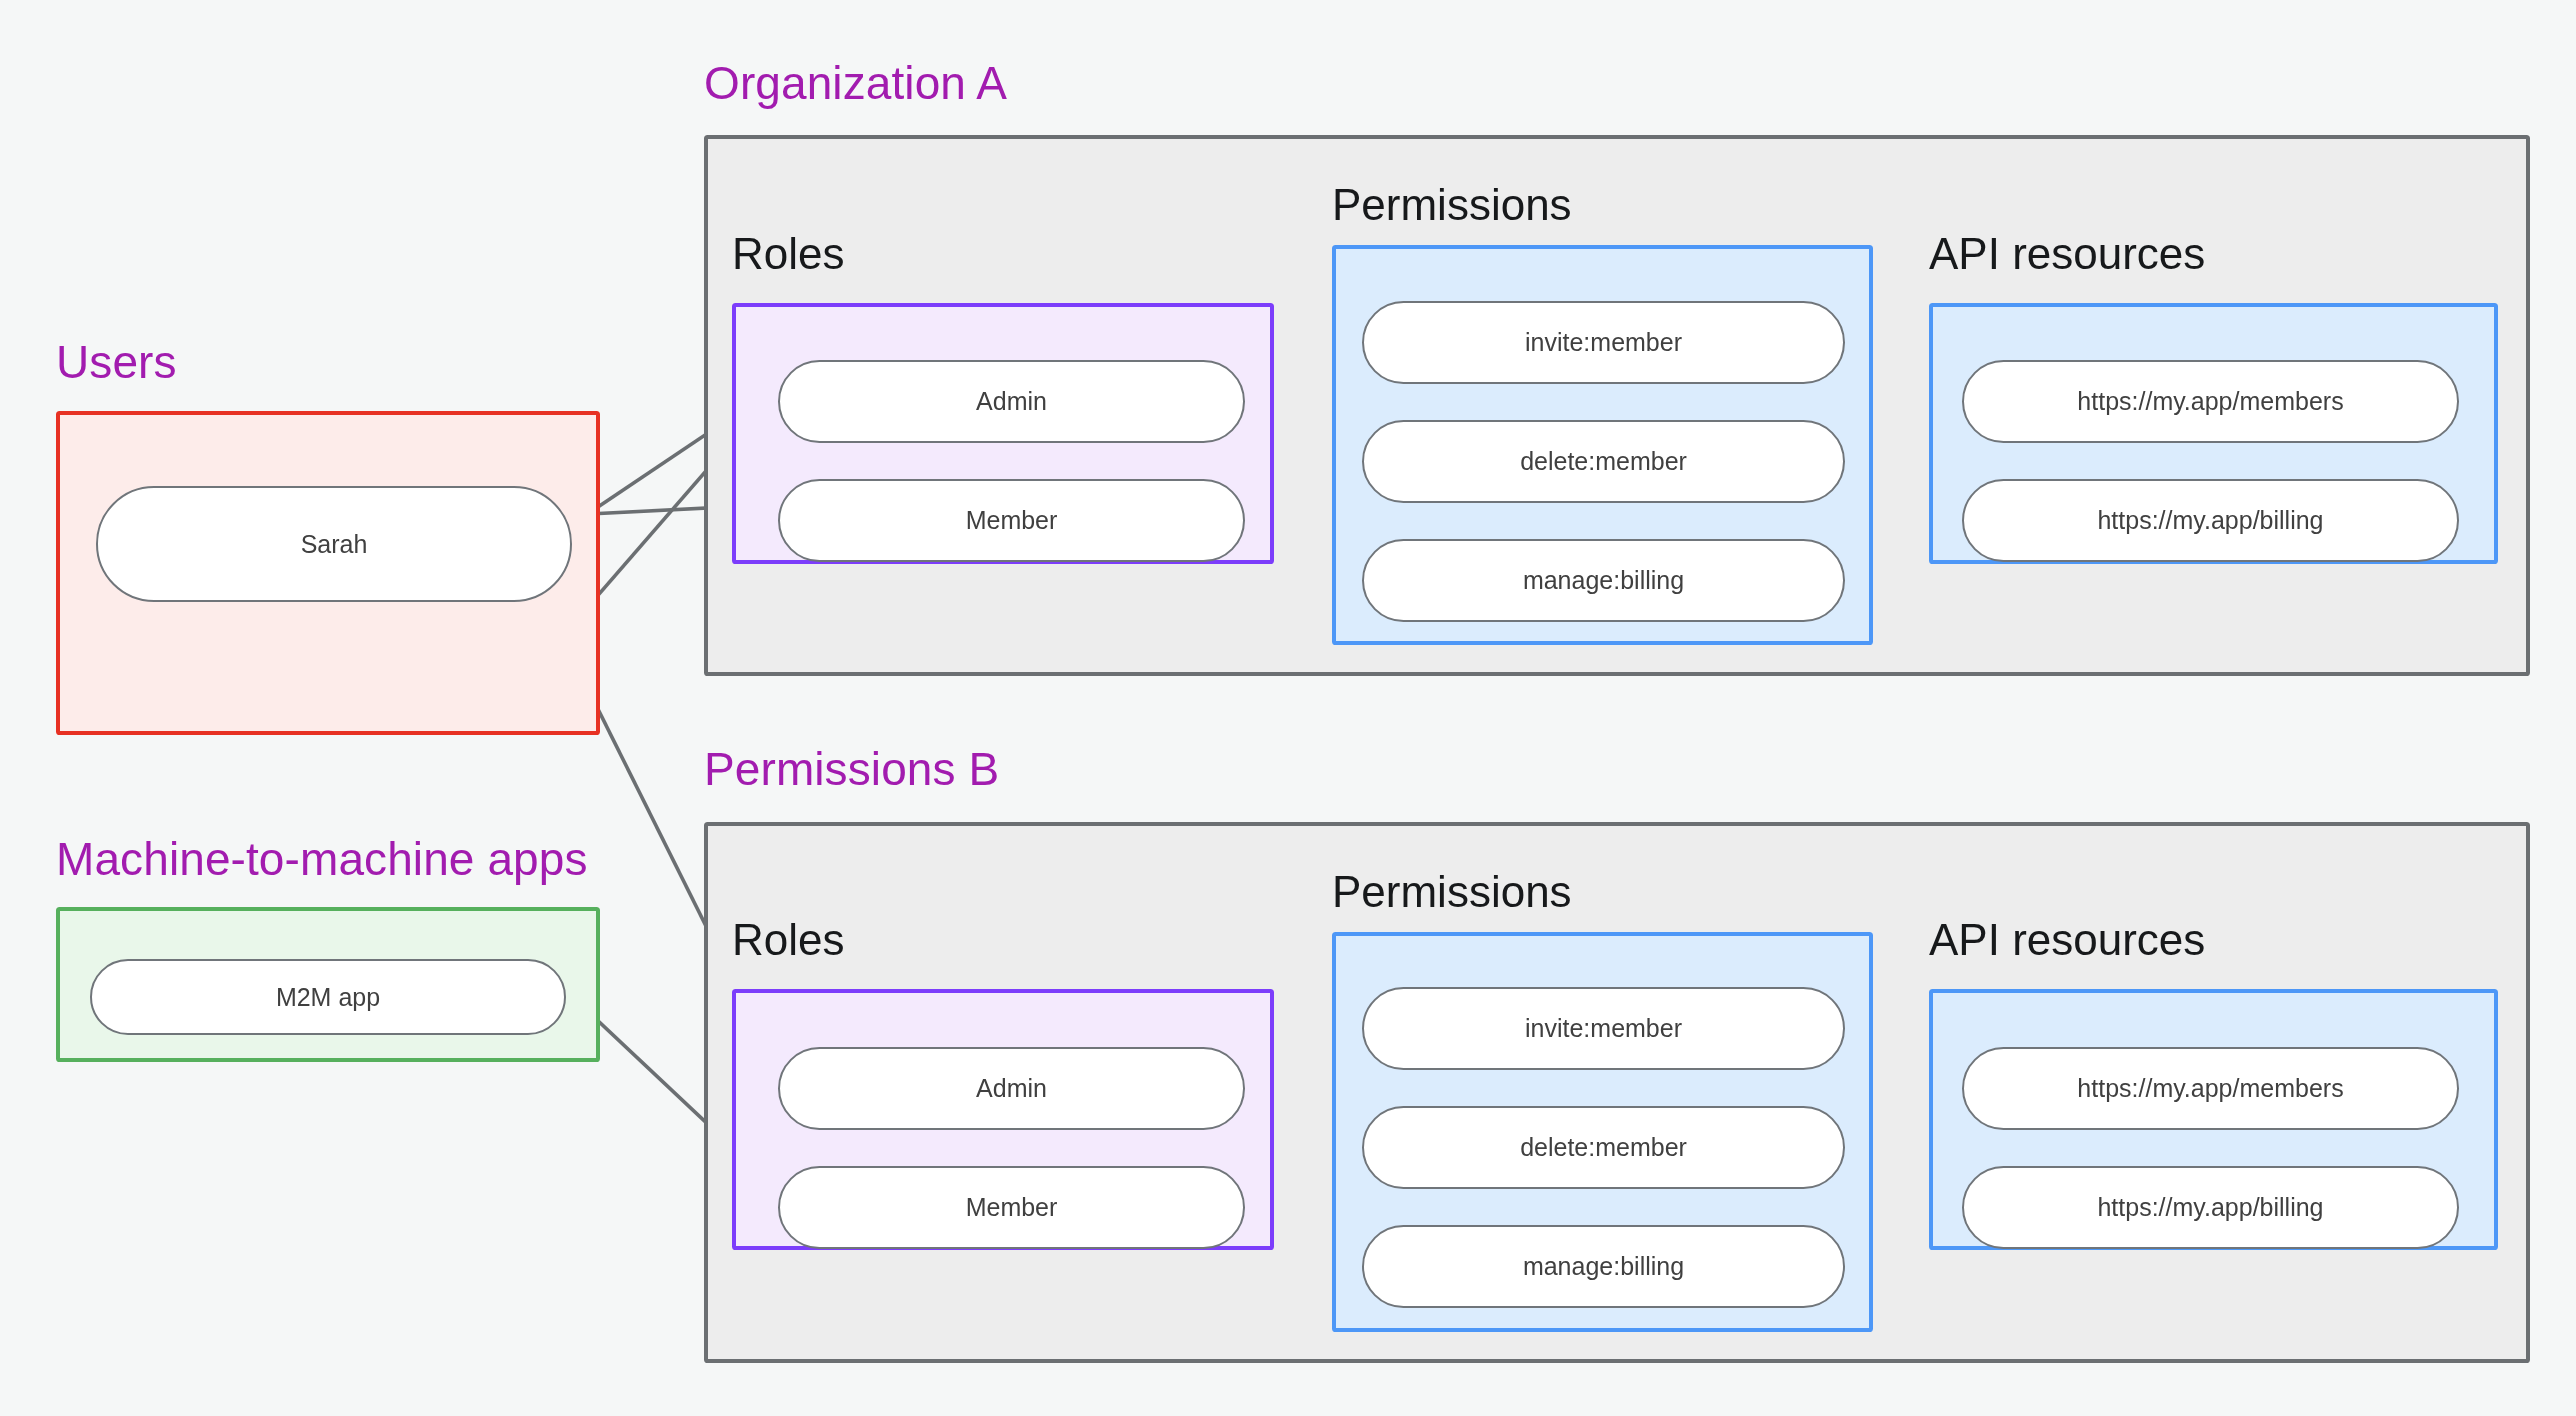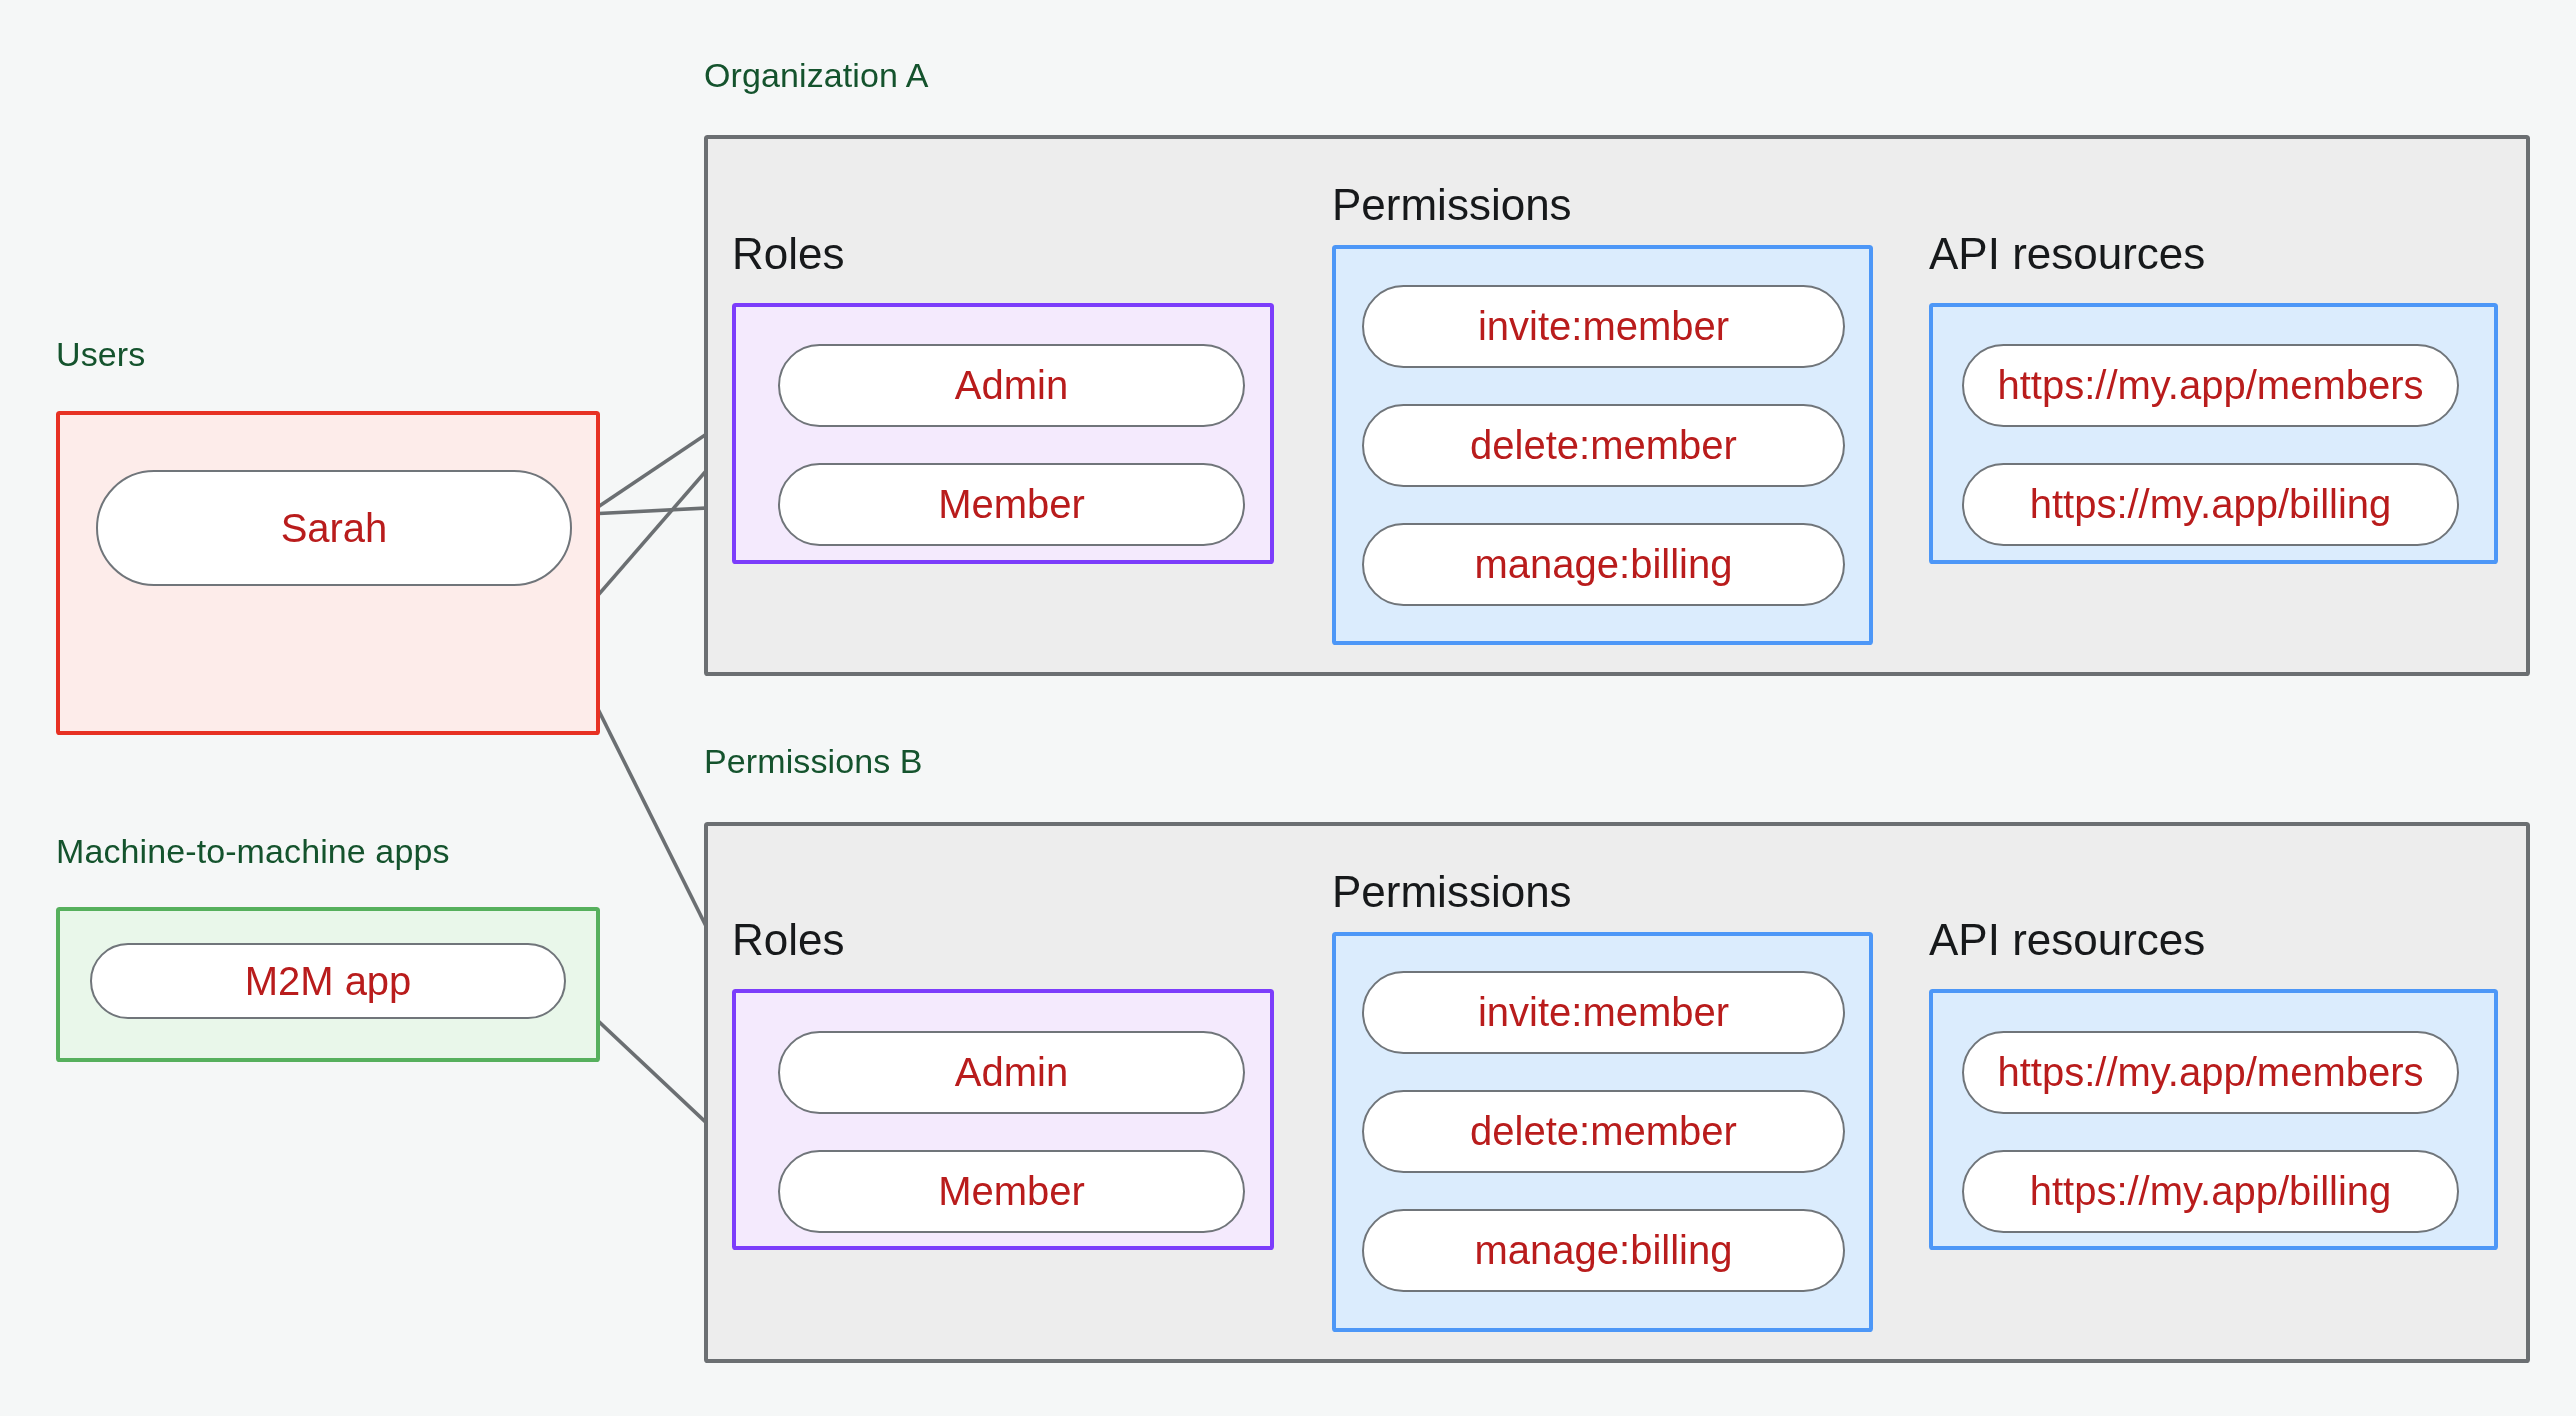--- a/index.html
+++ b/index.html
@@ -26,22 +26,22 @@
     width: 2576px;
     height: 1416px;
     pointer-events: none;
     z-index: 1;
   }
   .node-layer { position: absolute; left:0; top:0; width:2576px; height:1416px; z-index:2; }
 
   
   .group-label {
     position: absolute;
-    font-size: 34px;
-    color: #14532d;
+    font-size: 46px;
+    color: #a21caf;
     white-space: nowrap;
     letter-spacing: 0.1px;
   }
   .sub-label {
     position: absolute;
     font-size: 44px;
     color: #17191b;
     white-space: nowrap;
   }
 
@@ -79,24 +79,25 @@
   
   .pill {
     position: absolute;
     box-sizing: border-box;
     background: #ffffff;
     border: 2.7px solid #70757a;
     border-radius: 900px;
     display: flex;
     align-items: center;
     justify-content: center;
-    font-size: 40px;
-    color: #b91c1c;
+    font-size: 25px;
+    color: #404040;
     white-space: nowrap;
     z-index: 3;
+    margin-top: 16px;
   }
 </style>
 </head>
 <body>
 
 <div id="stage">
 
   <svg id="edge-layer" viewBox="0 0 2859 1572" width="2576" height="1416">
     <g stroke="#6b6f72" stroke-width="4" fill="none">
 

